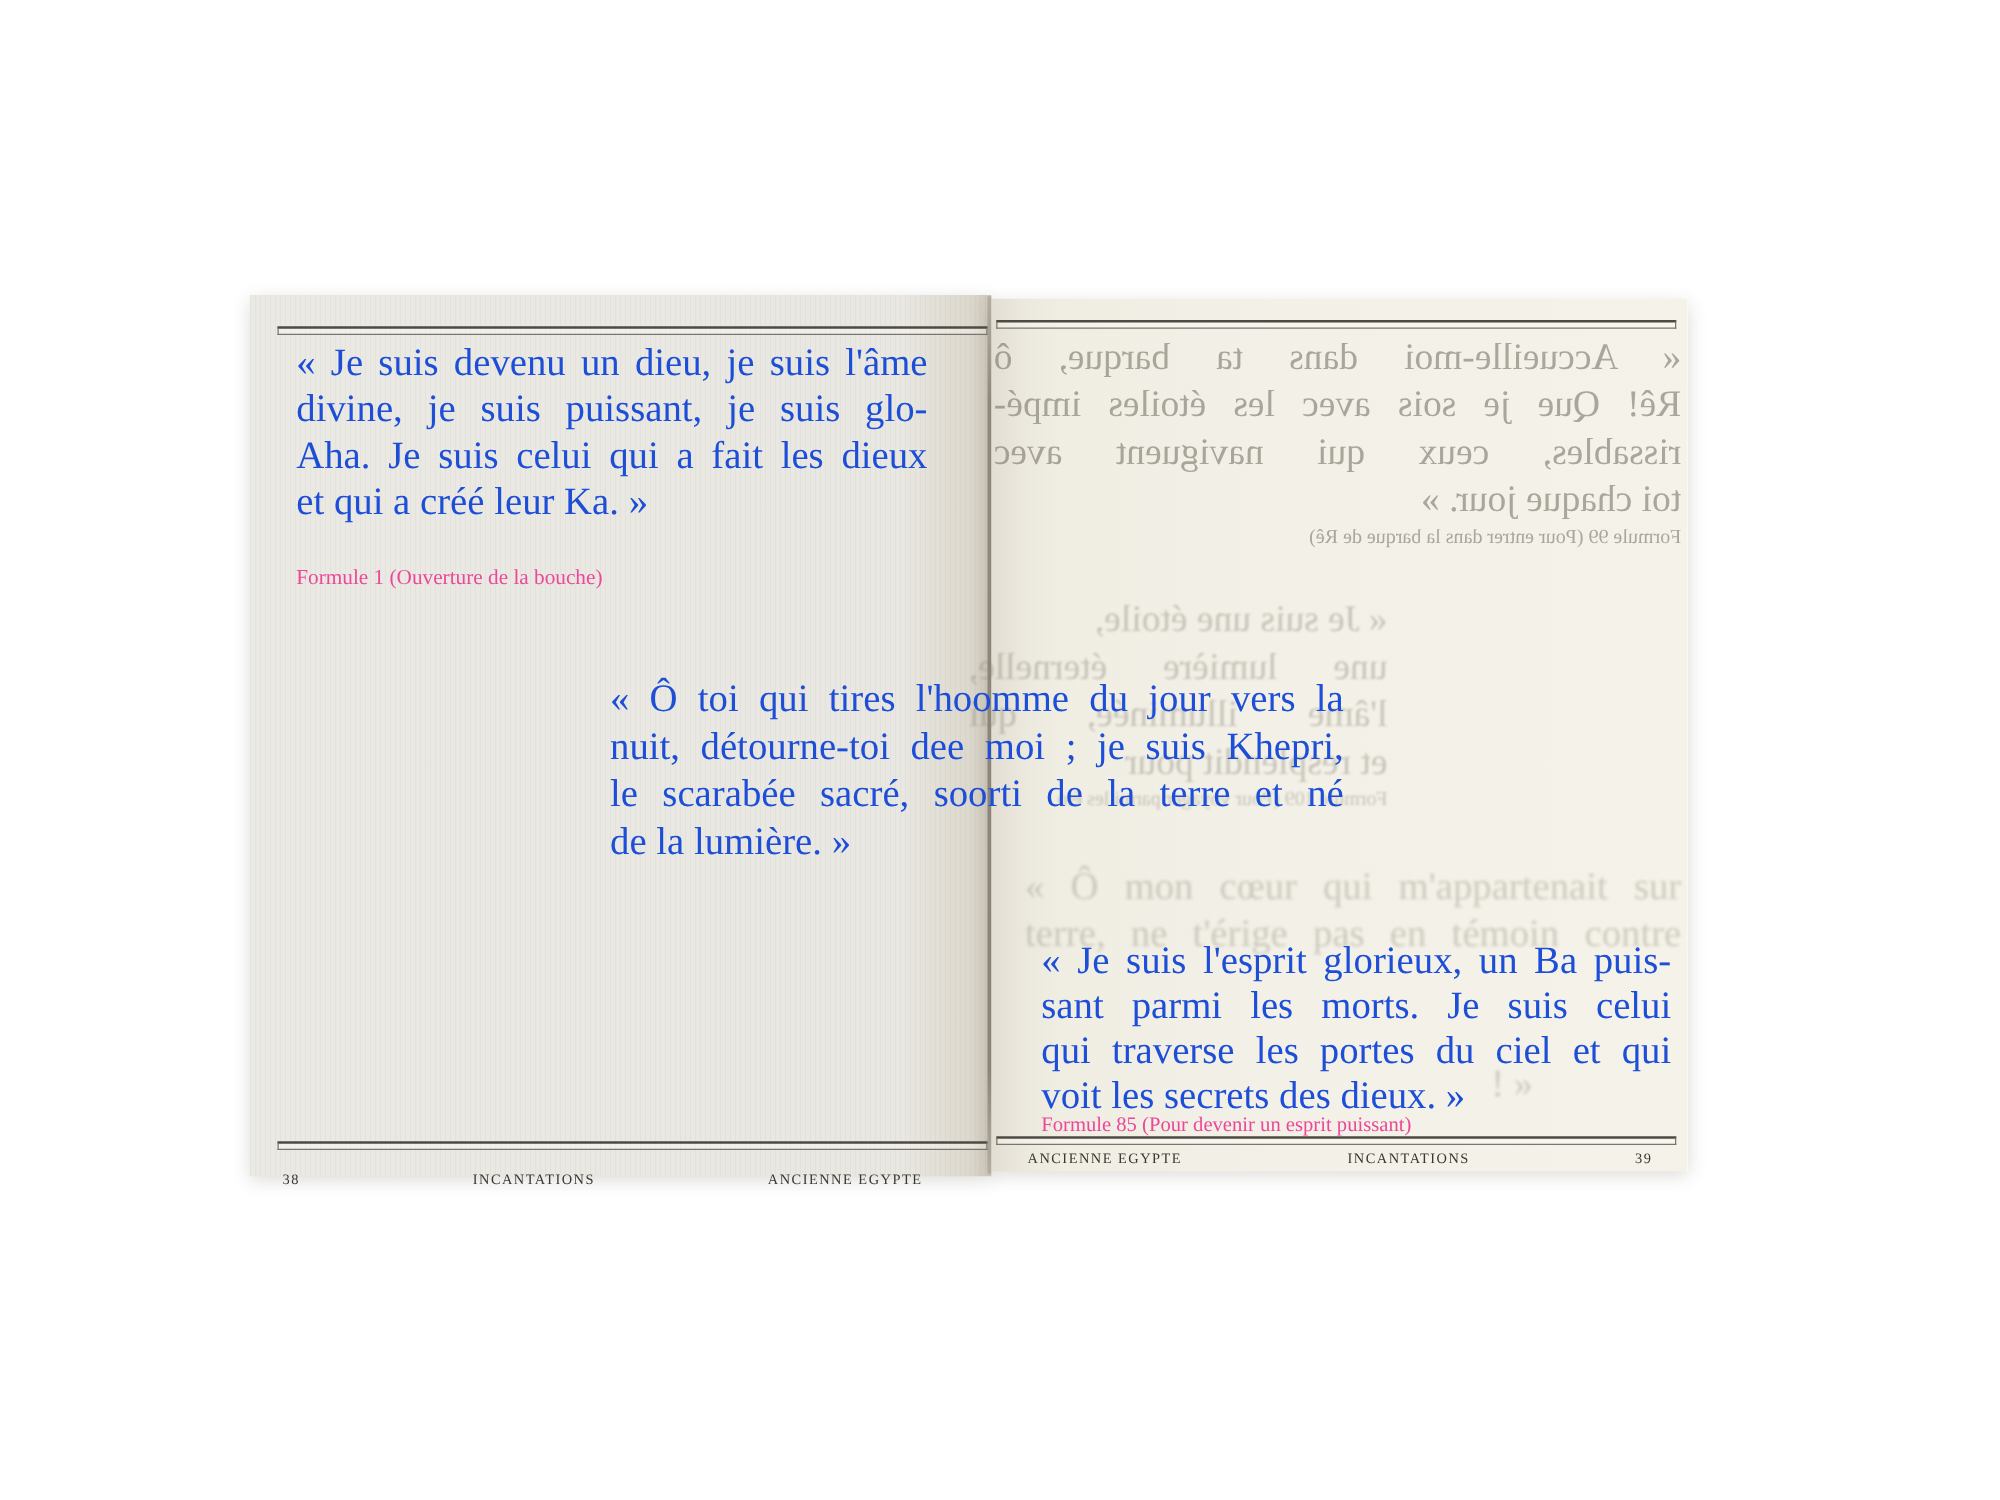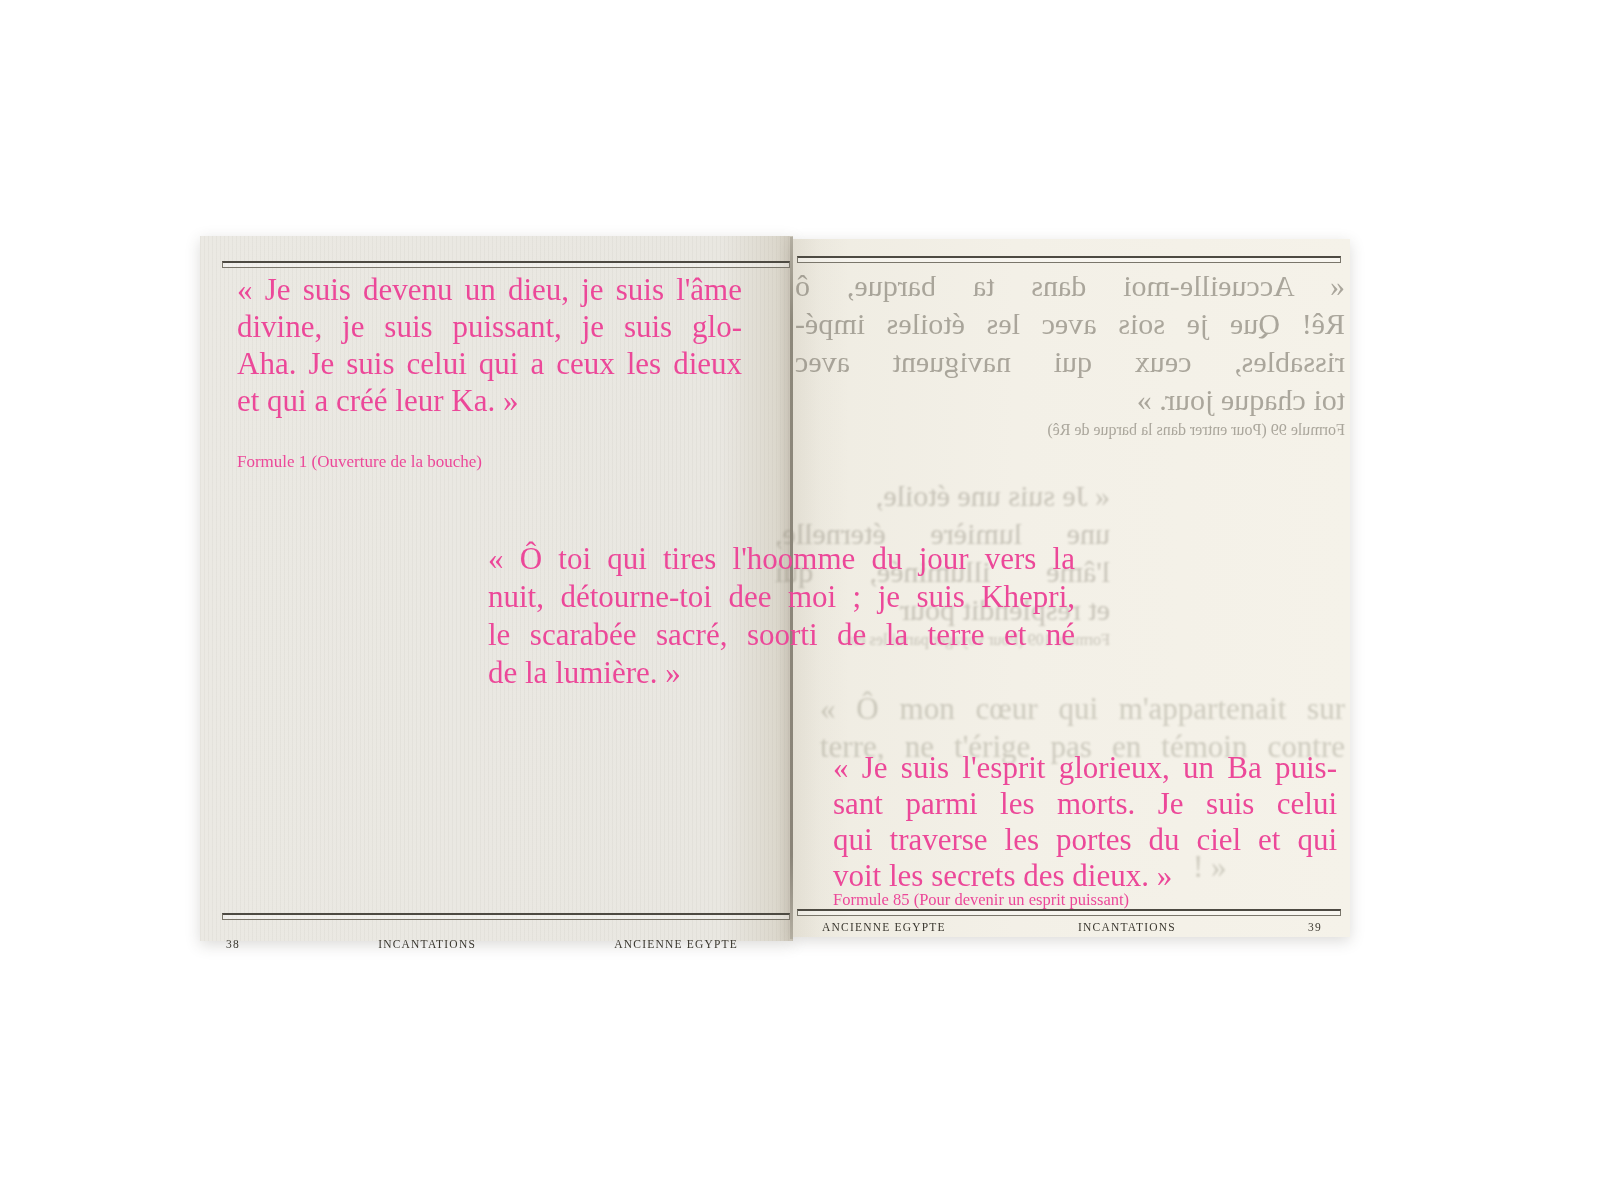--- a/index.html
+++ b/index.html
@@ -27,21 +27,21 @@
   }
   .rule{
     position:absolute;height:4px;z-index:4;
     border:1px solid #7a766b;border-top:2px solid #4d4a42;
     background:rgba(255,255,255,0.35);
   }
   .rule-top-left{left:222px;top:261px;width:566px;}
   .rule-top-right{left:797px;top:256px;width:542px;}
   .rule-bottom-left{left:222px;top:913px;width:566px;}
   .rule-bottom-right{left:797px;top:909px;width:542px;}
-  .quote{position:absolute;z-index:5;color:#ec4899;font-size:31px;line-height:37px;}
+  .quote{position:absolute;z-index:5;color:#1d4ed8;font-size:31px;line-height:37px;}
   .ln{white-space:nowrap;}
   .jl{white-space:normal;text-align:justify;text-align-last:justify;}
   .cap{position:absolute;z-index:5;color:#ec4899;font-size:17px;white-space:nowrap;}
   .ghost{position:absolute;z-index:3;font-size:30px;line-height:38px;}
   .mirrored{transform:scaleX(-1);}
   .ghost-99{color:rgba(124,120,108,0.62);filter:blur(0.6px);}
   .ghost-109{color:rgba(140,136,122,0.42);filter:blur(0.9px);}
   .ghost-30{color:rgba(148,144,128,0.40);filter:blur(1.1px);font-size:31px;}
   .ghost-cap{font-size:16px;line-height:22px;}
   .footer{
@@ -84,21 +84,21 @@
 
   <div class="ghost ghost-30" style="left:820px;top:690px;width:525px;line-height:38px;">
     <div class="ln jl">« Ô mon cœur qui m'appartenait sur</div>
     <div class="ln jl">terre, ne t'érige pas en témoin contre</div>
   </div>
   <div class="ghost ghost-30" style="left:1193px;top:848px;">! »</div>
 
   <div class="quote" style="left:237px;top:271px;width:505px;">
     <div class="ln jl">« Je suis devenu un dieu, je suis l'âme</div>
     <div class="ln jl">divine, je suis puissant, je suis glo-</div>
-    <div class="ln jl">Aha. Je suis celui qui a ceux les dieux</div>
+    <div class="ln jl">Aha. Je suis celui qui a fait les dieux</div>
     <div class="ln">et qui a créé leur Ka. »</div>
   </div>
   <div class="cap" style="left:237px;top:452px;">Formule 1 (Ouverture de la bouche)</div>
 
   <div class="quote" style="left:488px;top:540px;width:587px;line-height:38px;">
     <div class="ln jl">« Ô toi qui tires l'hoomme du jour vers la</div>
     <div class="ln jl">nuit, détourne-toi dee moi ; je suis Khepri,</div>
     <div class="ln jl">le scarabée sacré, soorti de la terre et né</div>
     <div class="ln">de la lumière. »</div>
   </div>

